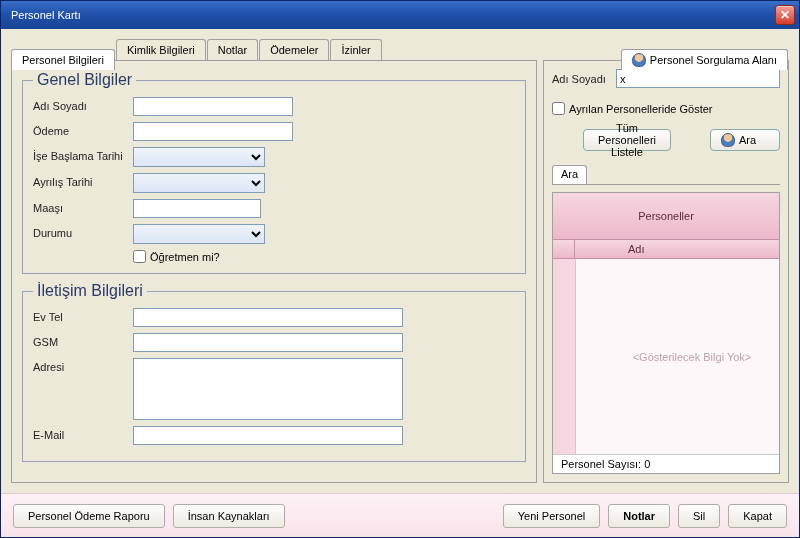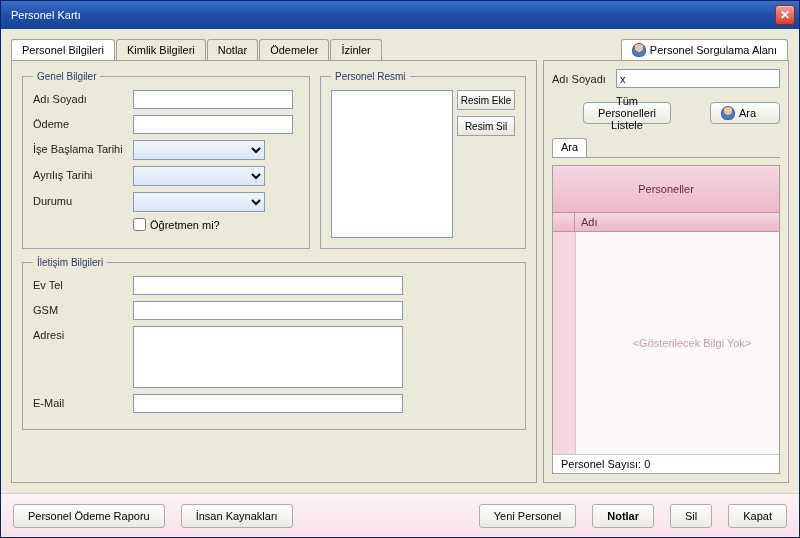--- a/index.html
+++ b/index.html
@@ -8,26 +8,26 @@
 .window { width: 800px; height: 538px; border: 1px solid #0a246a; background: #ece9d8; }
 .titlebar { height: 28px; background: linear-gradient(to bottom, #3a6ec7, #1f4fa8 50%, #164495); display: flex; align-items: center; padding-left: 10px; color: #fff; font-size: 13px; position: relative; }
 .titlebar .close { position: absolute; right: 4px; top: 4px; width: 20px; height: 20px; background: linear-gradient(to bottom, #f5a09a, #d43c2c); border: 1px solid #8b2a1f; border-radius: 3px; display: flex; align-items: center; justify-content: center; color: #fff; font-weight: bold; font-size: 12px; cursor: pointer; box-shadow: inset 0 1px 0 rgba(255,255,255,0.4); }
 
 .content { padding: 10px; height: calc(100% - 28px - 44px); display: flex; gap: 6px; }
 .leftcol { flex: 0 0 526px; display: flex; flex-direction: column; }
 .rightcol { flex: 1; display: flex; flex-direction: column; }
 
 .tabrow { display: flex; height: 22px; border-bottom: 1px solid #a0a0a0; }
 .tab { padding: 3px 10px; border: 1px solid #a0a0a0; border-bottom: none; background: #ece9d8; margin-right: 1px; cursor: pointer; border-radius: 3px 3px 0 0; display:flex; align-items:center; gap:4px; }
-.tab.active { background: #fff; position: relative; top: 0; }
+.tab.active { background: #fff; position: relative; top: 10px; }
 
 .tabpane { border: 1px solid #a0a0a0; border-top: none; padding: 10px; flex: 1; display:flex; flex-direction:column; gap:8px; background:#ece9d8; }
 
 fieldset { border: 1px solid #9aa3b8; padding: 8px 10px 10px; }
-legend { color: #2a3a6a; padding: 0 4px; font-size:10px; }
+legend { color: #2a3a6a; padding: 0 4px; font-size:16px; }
 
 .row { display: flex; align-items: flex-start; margin-bottom: 6px; }
 .row label { flex: 0 0 100px; padding-top: 3px; color: #222; }
 .row input[type=text], .row select, .row textarea { border: 1px solid #7f9db9; background: #fff; padding: 2px 3px; font-size:11px; }
 .row input[type=text] { width: 160px; height: 19px; }
 .row select { width: 132px; height: 20px; }
 select.blueselect { background: linear-gradient(to bottom,#f0f4fb,#dbe6f7); border:1px solid #7f9db9; }
 .row textarea { width: 270px; height: 62px; resize:none; }
 
 .genel-resim { display:flex; gap:10px; }
@@ -48,28 +48,28 @@
 .chkline { display:flex; align-items:center; gap:4px; margin-bottom:6px; }
 
 .btnrow { display:flex; gap:8px; margin-bottom:6px; }
 .btn-outline { border:1px solid #8aa; border-radius:4px; background:linear-gradient(to bottom,#fefefe,#eceae0); height:22px; padding:0 10px; cursor:pointer; display:flex; align-items:center; gap:4px;margin-left:31px; }
 
 .ara-tabrow { display:flex; height:20px; border-bottom:1px solid #a0a0a0; margin-bottom:-1px; }
 .ara-tab { padding:2px 8px; border:1px solid #a0a0a0; border-bottom:none; background:#fff; border-radius:3px 3px 0 0; cursor:pointer; font-size:11px; }
 
 .gridframe { border:1px solid #a0a0a0; flex:1; display:flex; flex-direction:column; background:#fdf7fa; }
 .gridheader1 { background:linear-gradient(to bottom,#f6d7e1,#ecb8cb); border-bottom:1px solid #c590a8; text-align:center; padding:17px 0; color:#5f2a3e; }
-.gridheader2 { display:flex; background:linear-gradient(to bottom,#f6d7e1,#ecb8cb); border-bottom:1px solid #c590a8; }
+.gridheader2 { display:flex; background:linear-gradient(to bottom,#f6d7e1,#ecb8cb); border-bottom:1px solid #c590a8;gap:47px; }
 .gridheader2 .rowsel { width:22px; border-right:1px solid #c590a8; }
 .gridheader2 .col { flex:1; padding:3px 6px; color:#5f2a3e; }
 .gridbody { flex:1; display:flex; align-items:center; justify-content:center; color:#bfa0ad; background:#fdf7fa; border-left:22px solid #f6d7e1; position:relative;padding-left:30px; }
 .gridbody::before { content:""; position:absolute; left:-22px; top:0; bottom:0; width:22px; border-right:1px solid #e0c2cf; }
 .gridfoot { background:#fff; border-top:1px solid #c8c8c8; padding:3px 8px; }
 
-.bottombar { height:44px; background:linear-gradient(to bottom,#fdf2f5,#f9e3eb); border-top:1px solid #e4c9d3; display:flex; align-items:center; padding:0 12px; gap:16px; }
+.bottombar { height:44px; background:linear-gradient(to bottom,#fdf2f5,#f9e3eb); border-top:1px solid #e4c9d3; display:flex; align-items:center; padding:0 12px; gap:8px; }
 .bottombar .spacer { flex:1; }
 .bbtn { height:24px; padding:0 14px; border:1px solid #b0acaa; border-radius:3px; background:linear-gradient(to bottom,#fdfdfc,#eceae0); cursor:pointer; font-size:11px; }
 .bbtn.bold { font-weight:bold; }
 
 .person-icon { display:inline-block; width:14px; height:14px; border-radius:50% 50% 40% 40%; background:radial-gradient(circle at 50% 30%, #f5c69a 0 40%, #4a7ebf 41% 100%); border:1px solid #3a5a8a; }
 </style>
 </head>
 <body>
 
 <div class="window">
@@ -104,39 +104,33 @@
             </div>
             <div class="row">
               <label>İşe Başlama Tarihi</label>
               <select class="blueselect"><option></option></select>
             </div>
             <div class="row">
               <label>Ayrılış Tarihi</label>
               <select class="blueselect"><option></option></select>
             </div>
             <div class="row">
+              <label>Maaşı</label>
+              <input type="text" style="width: 128px;" value="">
+            </div>
+            <div class="row">
               <label>Durumu</label>
               <select class="blueselect"><option></option></select>
             </div>
             <div class="checkbox-row">
               <input type="checkbox" style="">
               <span>Öğretmen mi?</span>
             </div>
           </fieldset>
 
-          <fieldset class="resim-fs">
-            <legend>Personel Resmi</legend>
-            <div class="resim-inner">
-              <div class="resim-box"></div>
-              <div class="resim-btns">
-                <button class="smallbtn">Resim Ekle</button>
-                <button class="smallbtn">Resim Sil</button>
-              </div>
-            </div>
-          </fieldset>
         </div>
 
         <fieldset>
           <legend>İletişim Bilgileri</legend>
           <div class="row">
             <label>Ev Tel</label>
             <input type="text" style="width: 270px;" value="">
           </div>
           <div class="row">
             <label>GSM</label>
@@ -160,20 +154,24 @@
         <div class="tab active">
           <span class="person-icon"></span>
           <span>Personel Sorgulama Alanı</span>
         </div>
       </div>
 
       <div class="tabpane right-inner" style="padding:8px;">
         <div class="search-row">
           <label>Adı Soyadı</label>
           <input type="text" value="x" style="">
+        </div>
+        <div class="chkline">
+          <input type="checkbox" style="">
+          <span>Ayrılan Personelleride Göster</span>
         </div>
         <div class="btnrow">
           <button class="btn-outline" style="flex:1">
             <span>Tüm Personelleri Listele</span>
           </button>
           <button class="btn-outline" style="flex:0 0 70px">
             <span class="person-icon"></span>
             <span>Ara</span>
           </button>
         </div>

